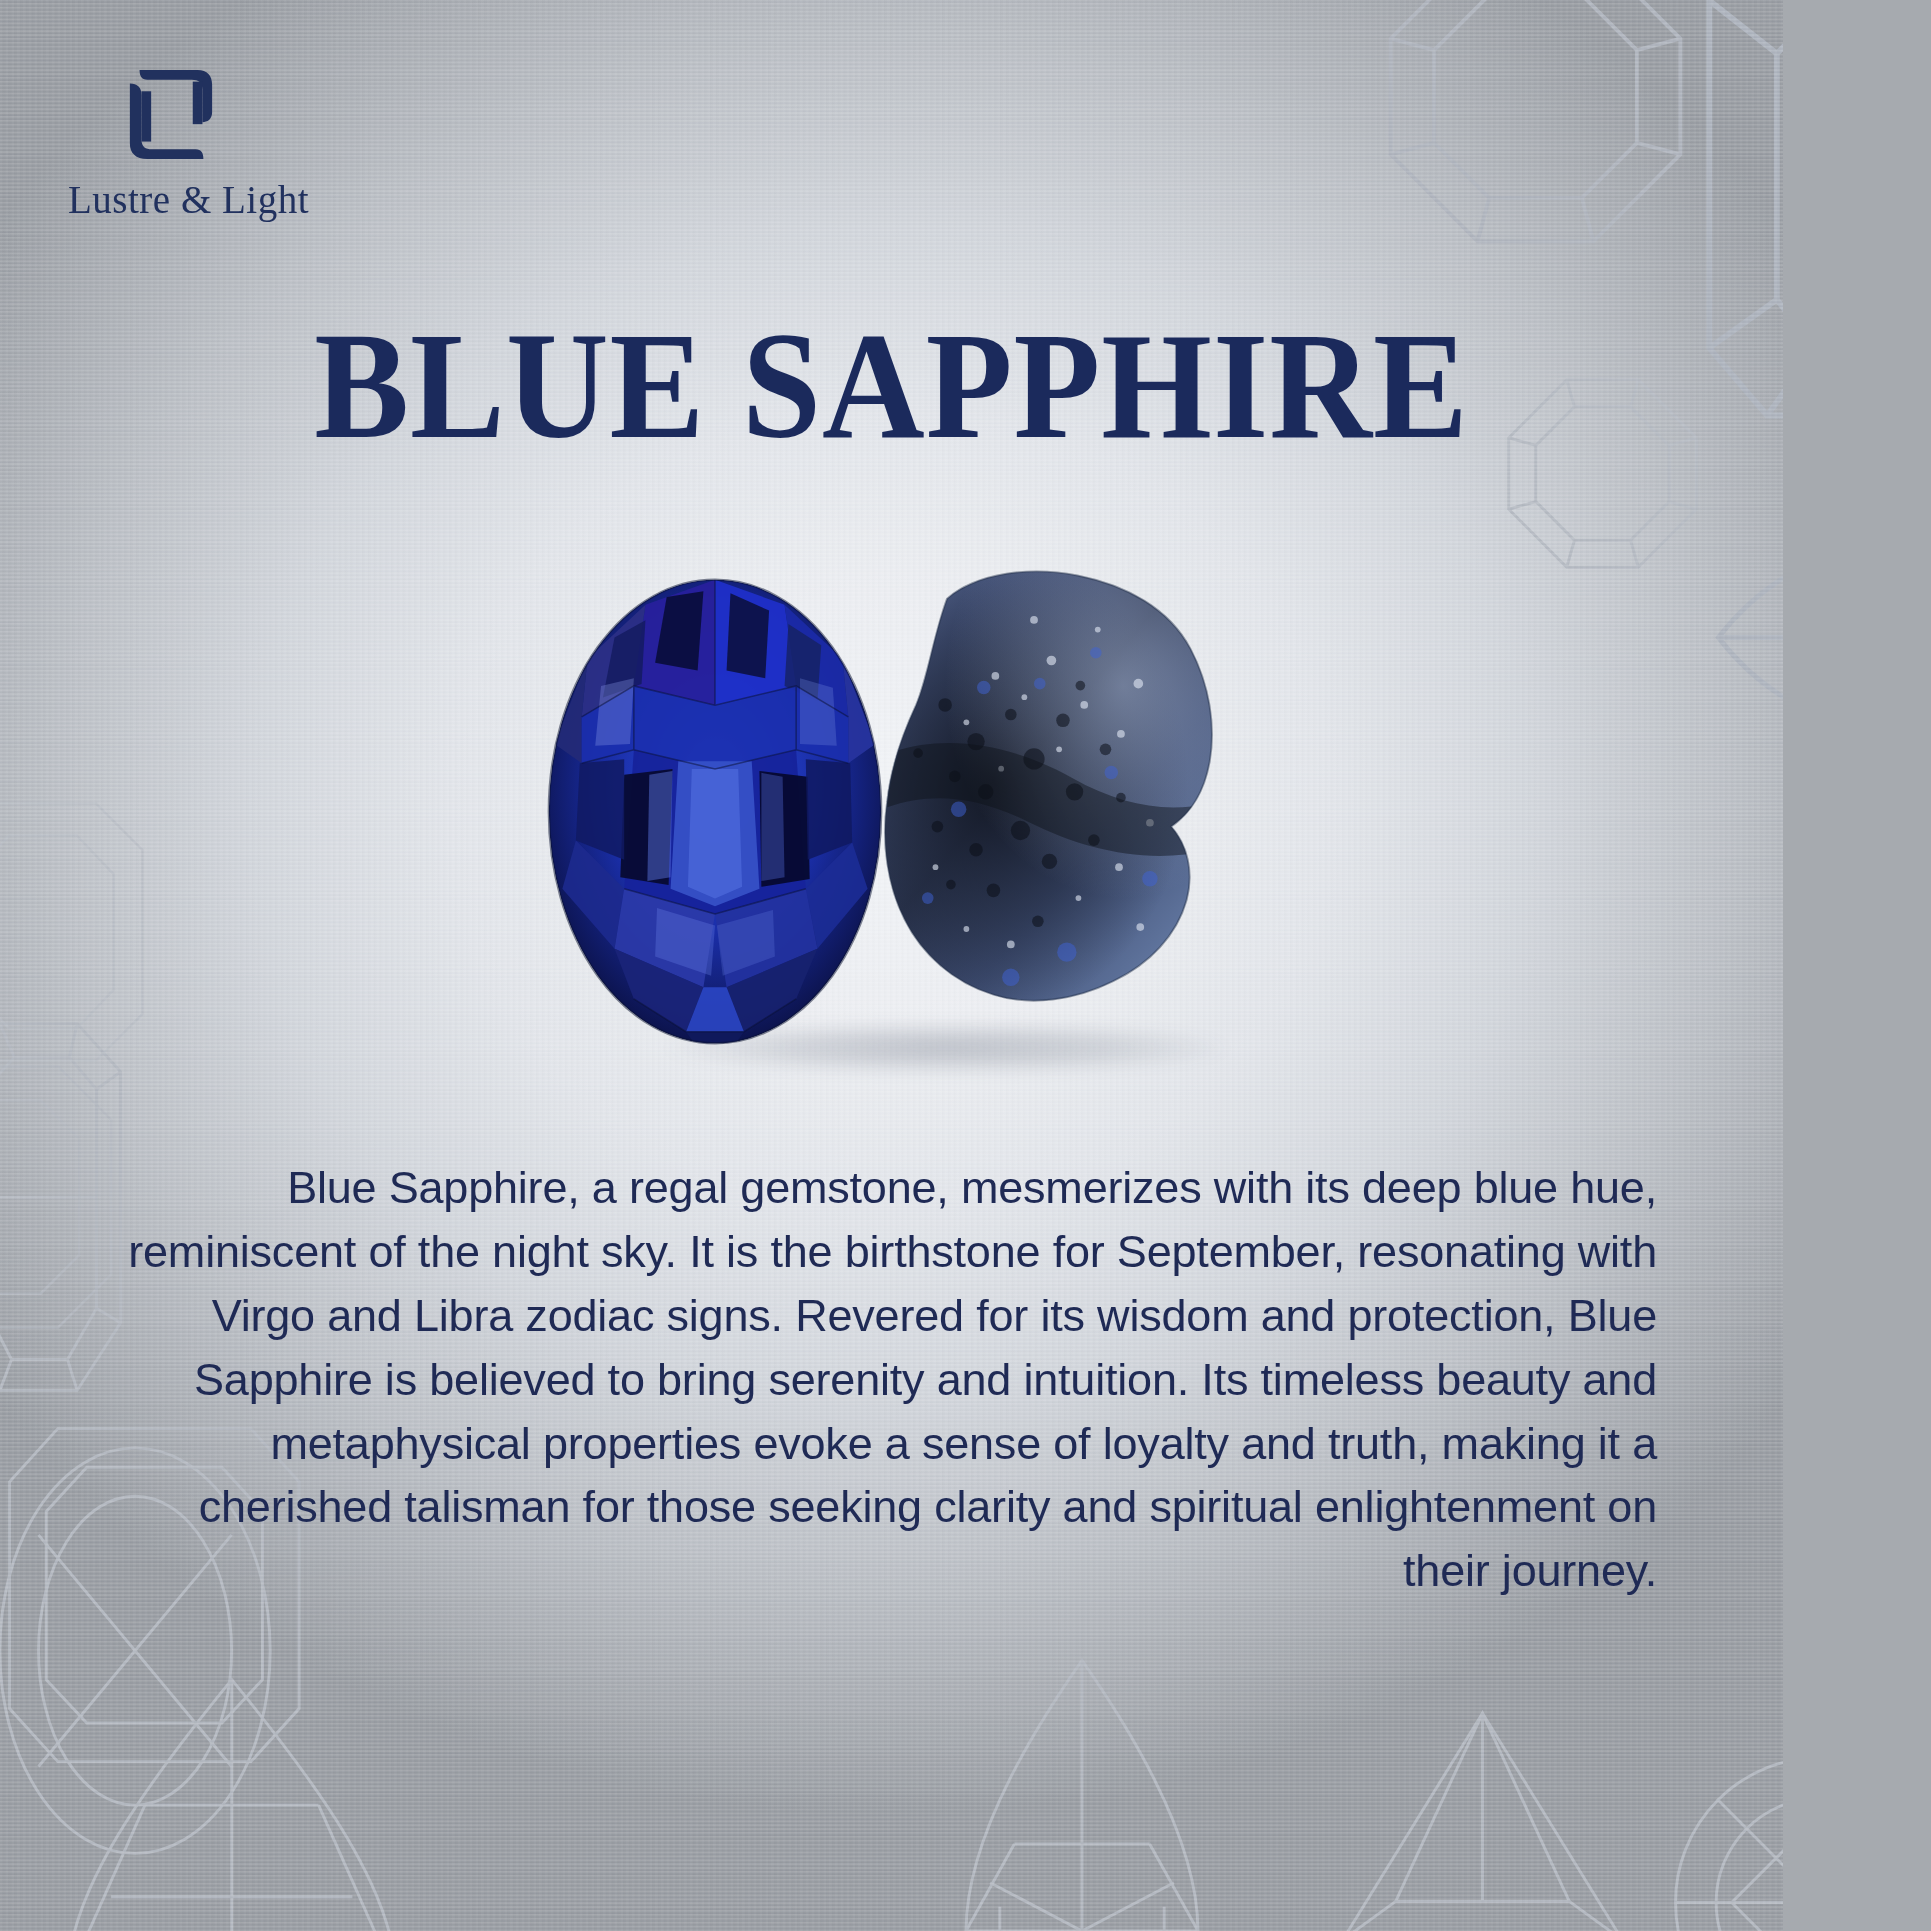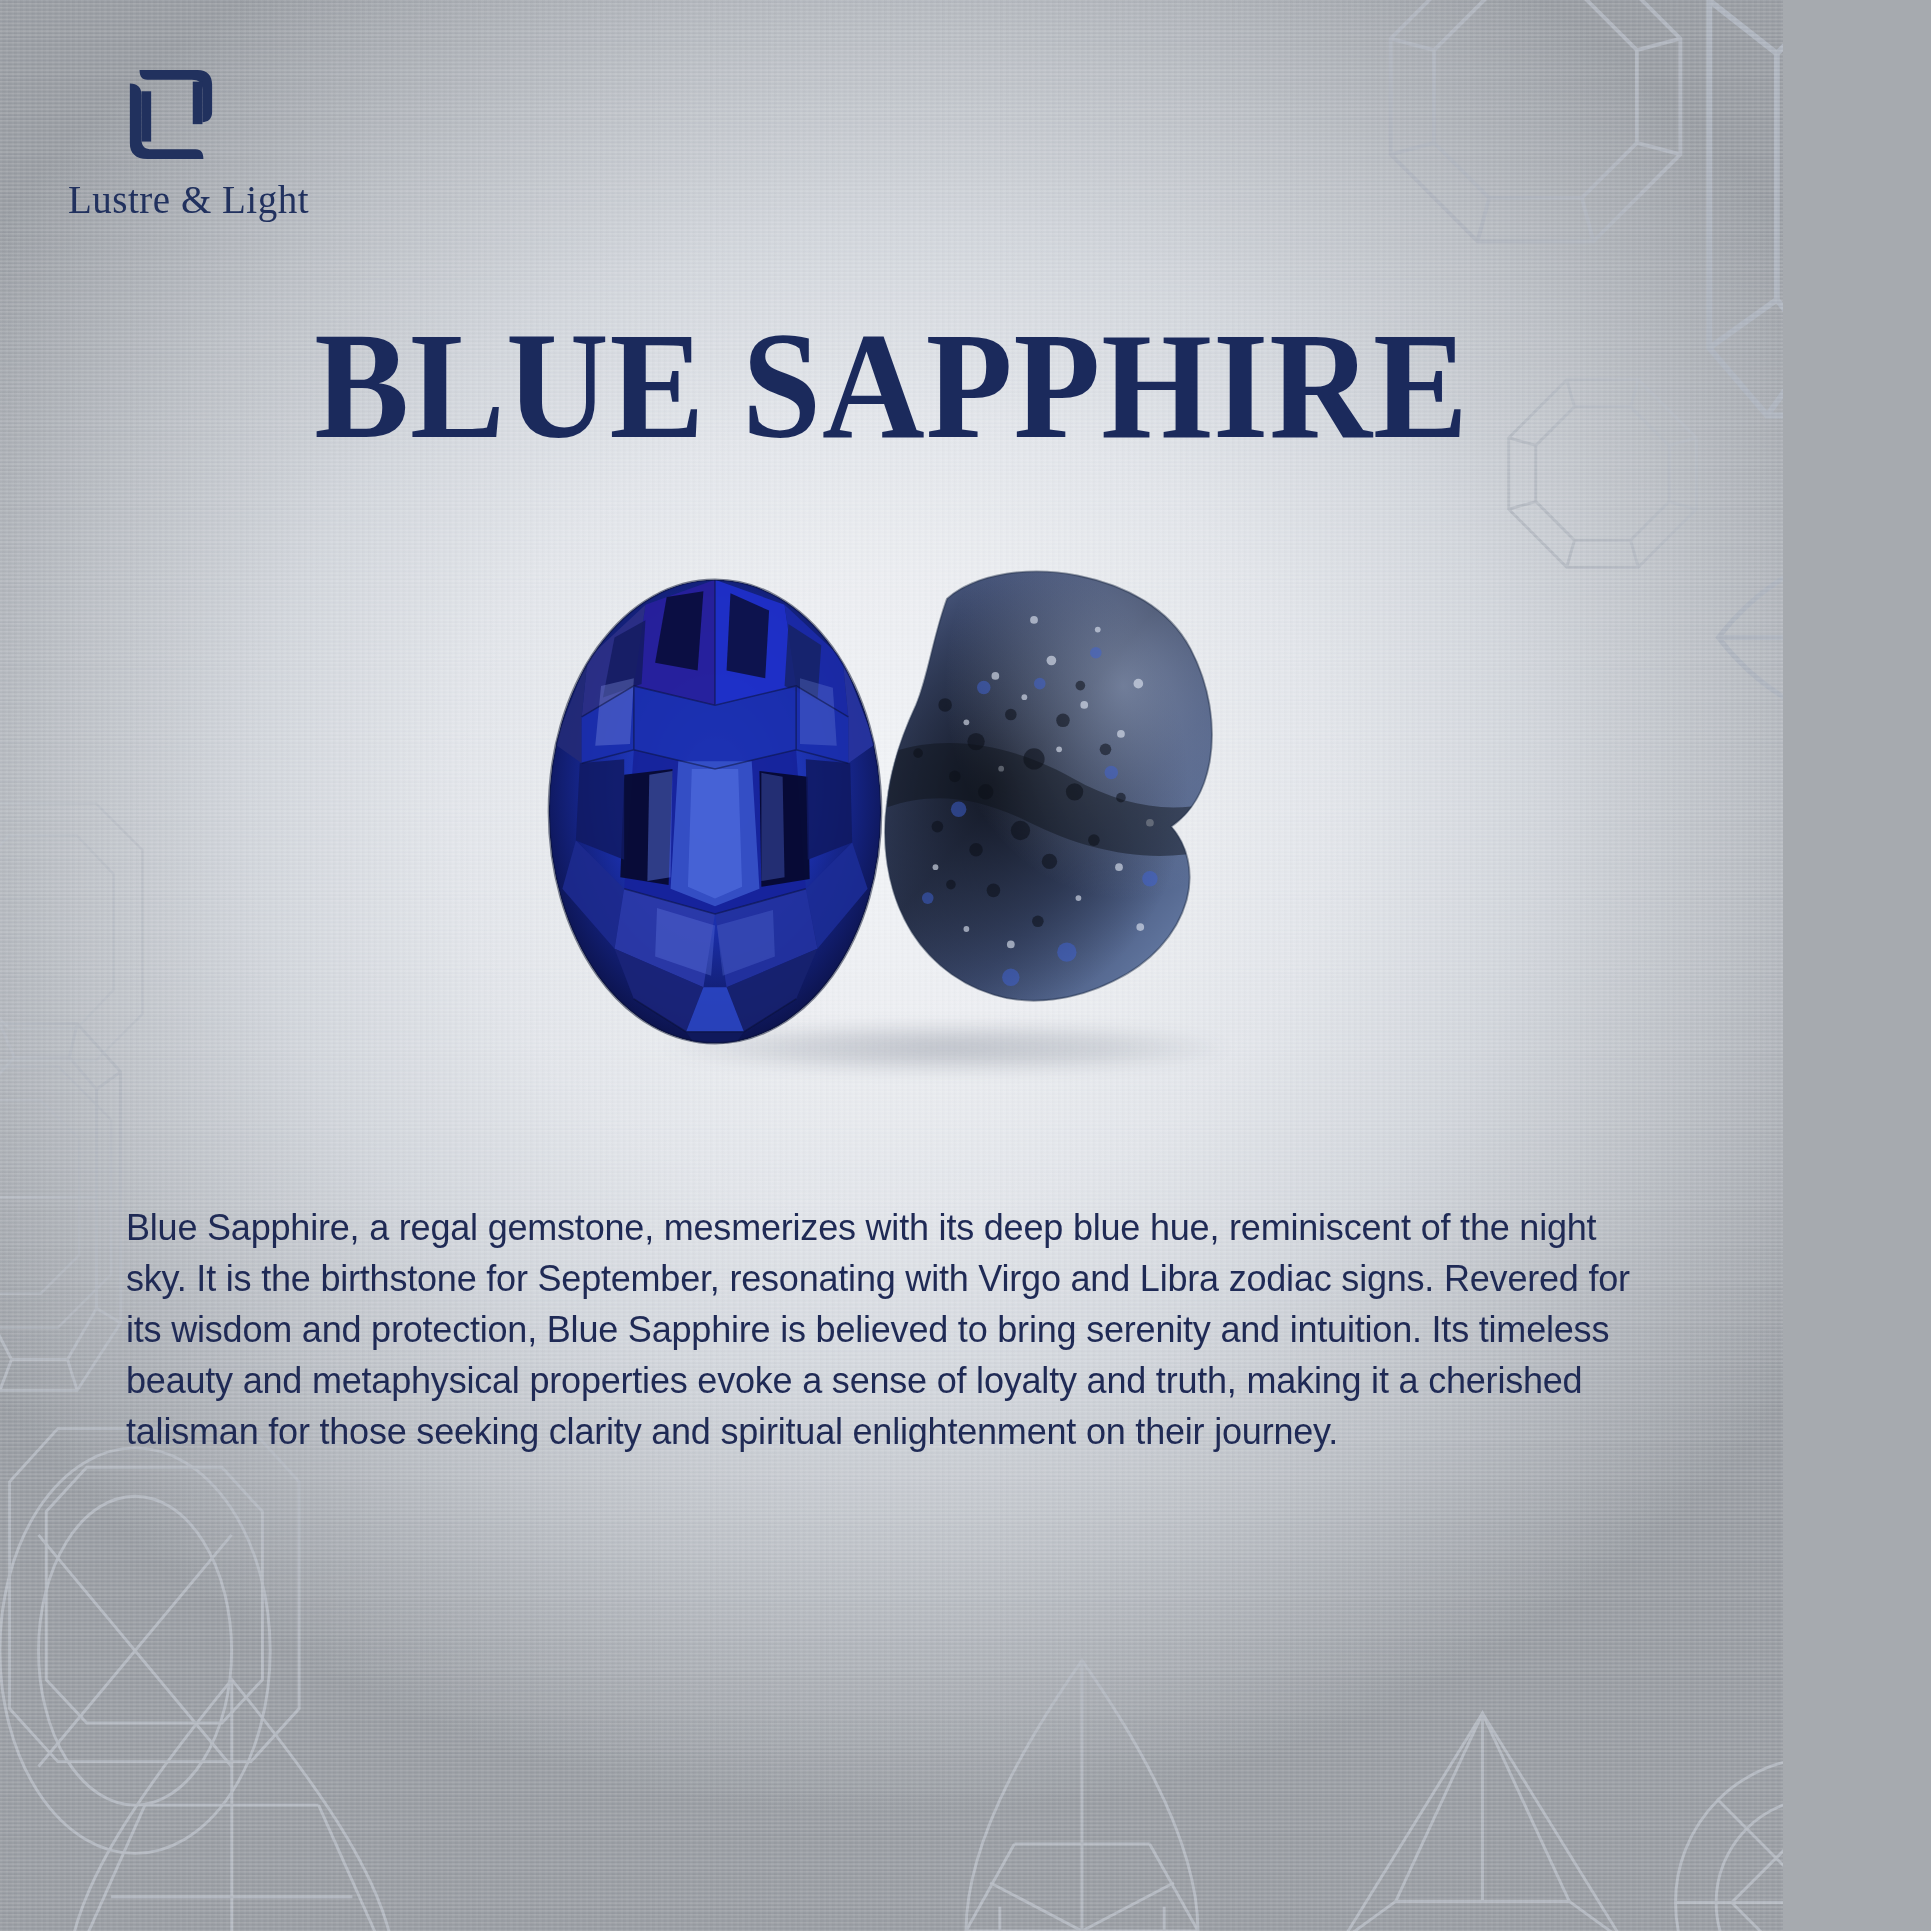--- a/index.html
+++ b/index.html
@@ -111,24 +111,24 @@
 
   
   #cut-stone { position:absolute; left:0px; top:9.7px; width:348px; height:483px; }
   
   #rough-stone { position:absolute; left:290px; top:0px; width:406px; height:483px; }
 
   
   #body-copy {
     position:absolute;
     left:126px; right:126px;
-    top:1202px;
-    text-align:left;
+    top:1156px;
+    text-align:right;
     color:#1f2a55;
-    font-size:36px;
+    font-size:45px;
     line-height:1.42;
     letter-spacing:-0.2px;
     font-weight:400;
   }
 </style>
 </head>
 <body>
 
 <div id="poster">
 

